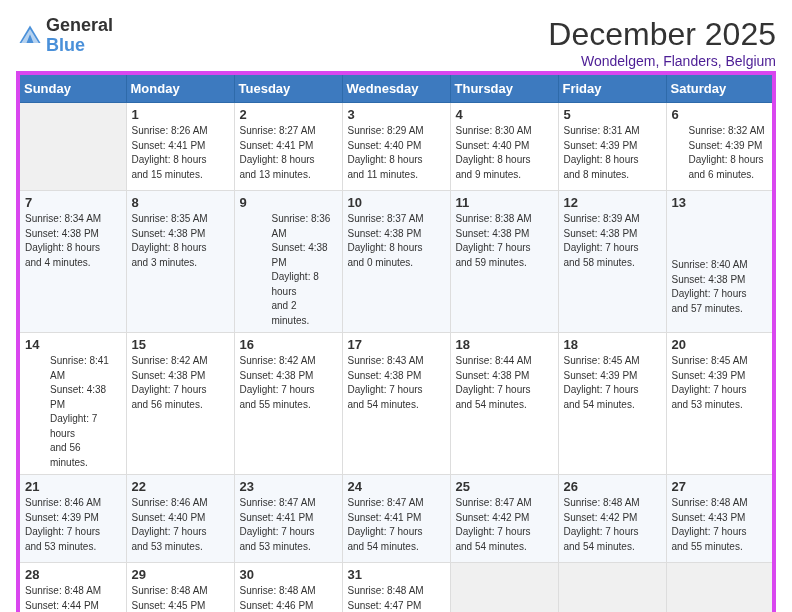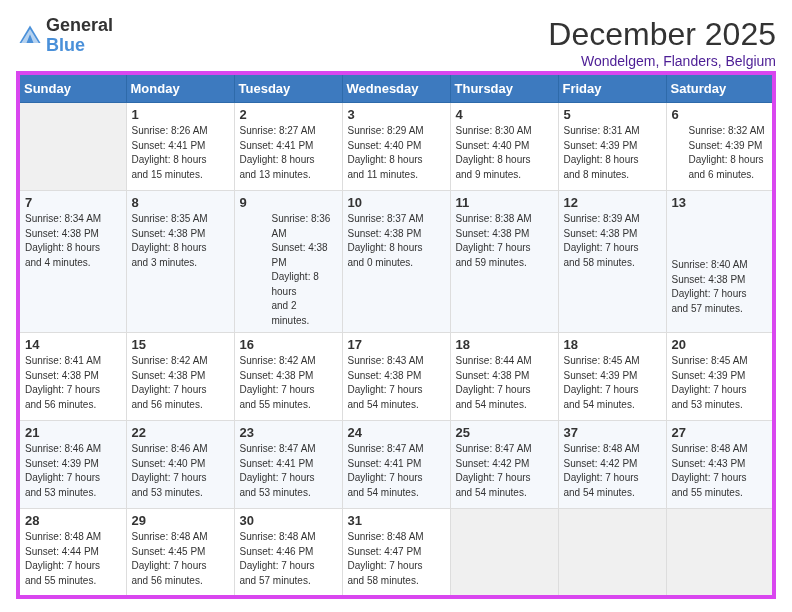--- a/index.html
+++ b/index.html
@@ -220,21 +220,21 @@
           <span class="day-num">13</span>
           <div class="day-info" style="white-space: pre-line; margin-top: 48px;">Sunrise: 8:40 AM
 Sunset: 4:38 PM
 Daylight: 7 hours
 and 57 minutes.</div>
         </td>
       </tr>
       <tr>
         <td>
           <span class="day-num">14</span>
-          <div class="day-info" style="white-space: pre-line;">Sunrise: 8:41 AM
+          <div class="day-info" style="white-space: pre-line; margin-left: 25px;">Sunrise: 8:41 AM
 Sunset: 4:38 PM
 Daylight: 7 hours
 and 56 minutes.</div>
         </td>
         <td>
           <span class="day-num">15</span>
           <div class="day-info" style="white-space: pre-line;">Sunrise: 8:42 AM
 Sunset: 4:38 PM
 Daylight: 7 hours
 and 56 minutes.</div>
@@ -305,21 +305,21 @@
 and 54 minutes.</div>
         </td>
         <td>
           <span class="day-num">25</span>
           <div class="day-info" style="white-space: pre-line;">Sunrise: 8:47 AM
 Sunset: 4:42 PM
 Daylight: 7 hours
 and 54 minutes.</div>
         </td>
         <td>
-          <span class="day-num">37</span>
+          <span class="day-num">26</span>
           <div class="day-info" style="white-space: pre-line;">Sunrise: 8:48 AM
 Sunset: 4:42 PM
 Daylight: 7 hours
 and 54 minutes.</div>
         </td>
         <td>
           <span class="day-num">27</span>
           <div class="day-info" style="white-space: pre-line;">Sunrise: 8:48 AM
 Sunset: 4:43 PM
 Daylight: 7 hours

